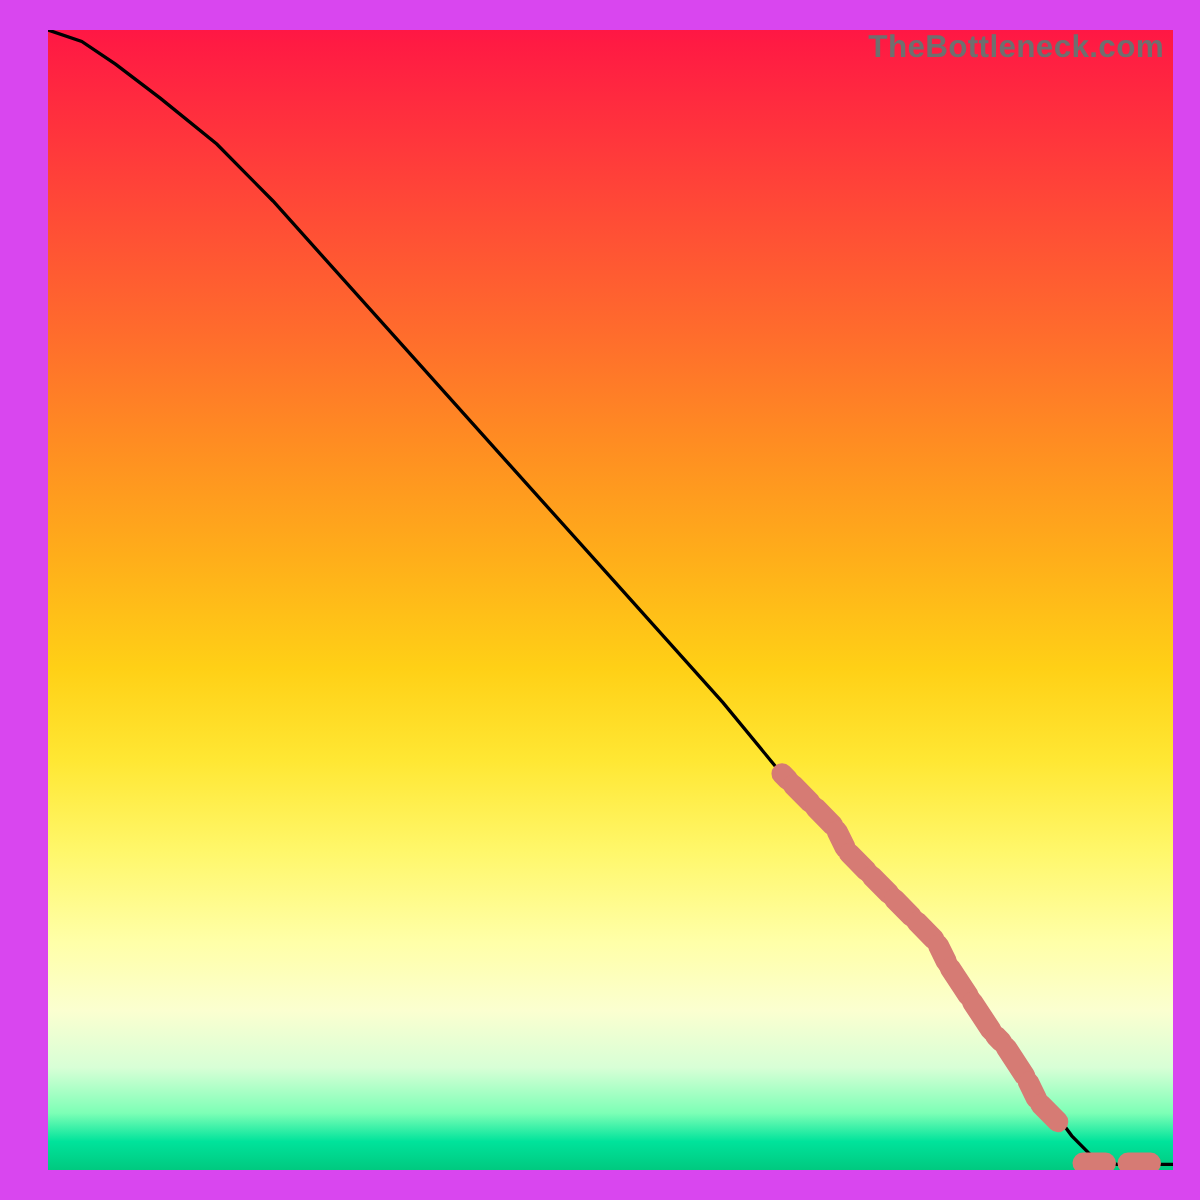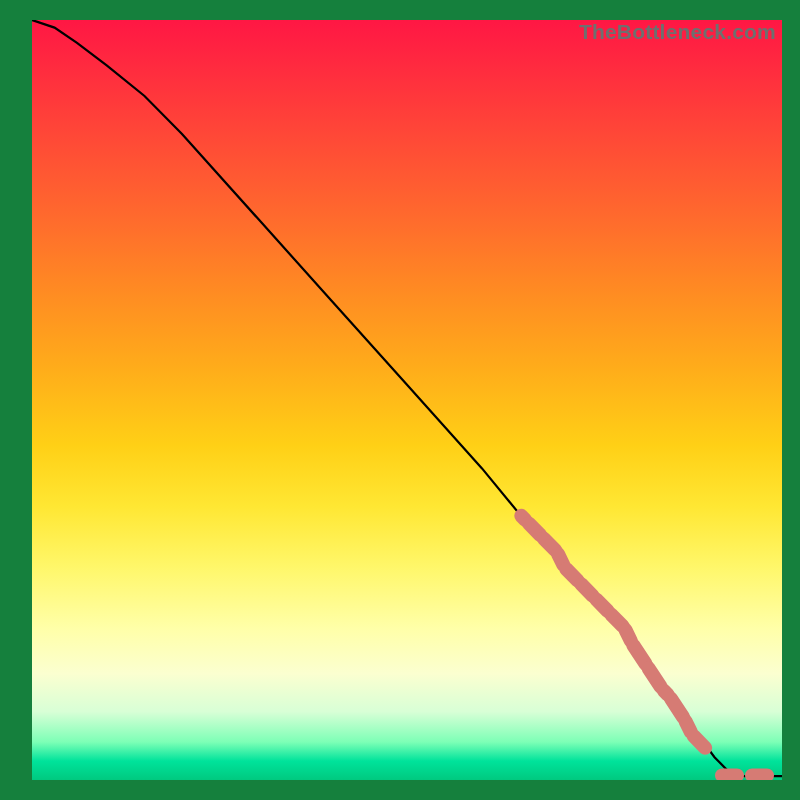--- a/index.html
+++ b/index.html
@@ -8,21 +8,21 @@
     width: 800px;
     height: 800px;
     background: #000;
     font-family: Arial, Helvetica, sans-serif;
     overflow: hidden;
   }
   .frame {
     position: relative;
     width: 800px;
     height: 800px;
-    background: #15803d;
+    background: #d946ef;
   }
   .plot {
     position: absolute;
     left: 32px;
     top: 20px;
     width: 750px;
     height: 760px;
     
     background: linear-gradient(to bottom,
       #ff1744 0%,

